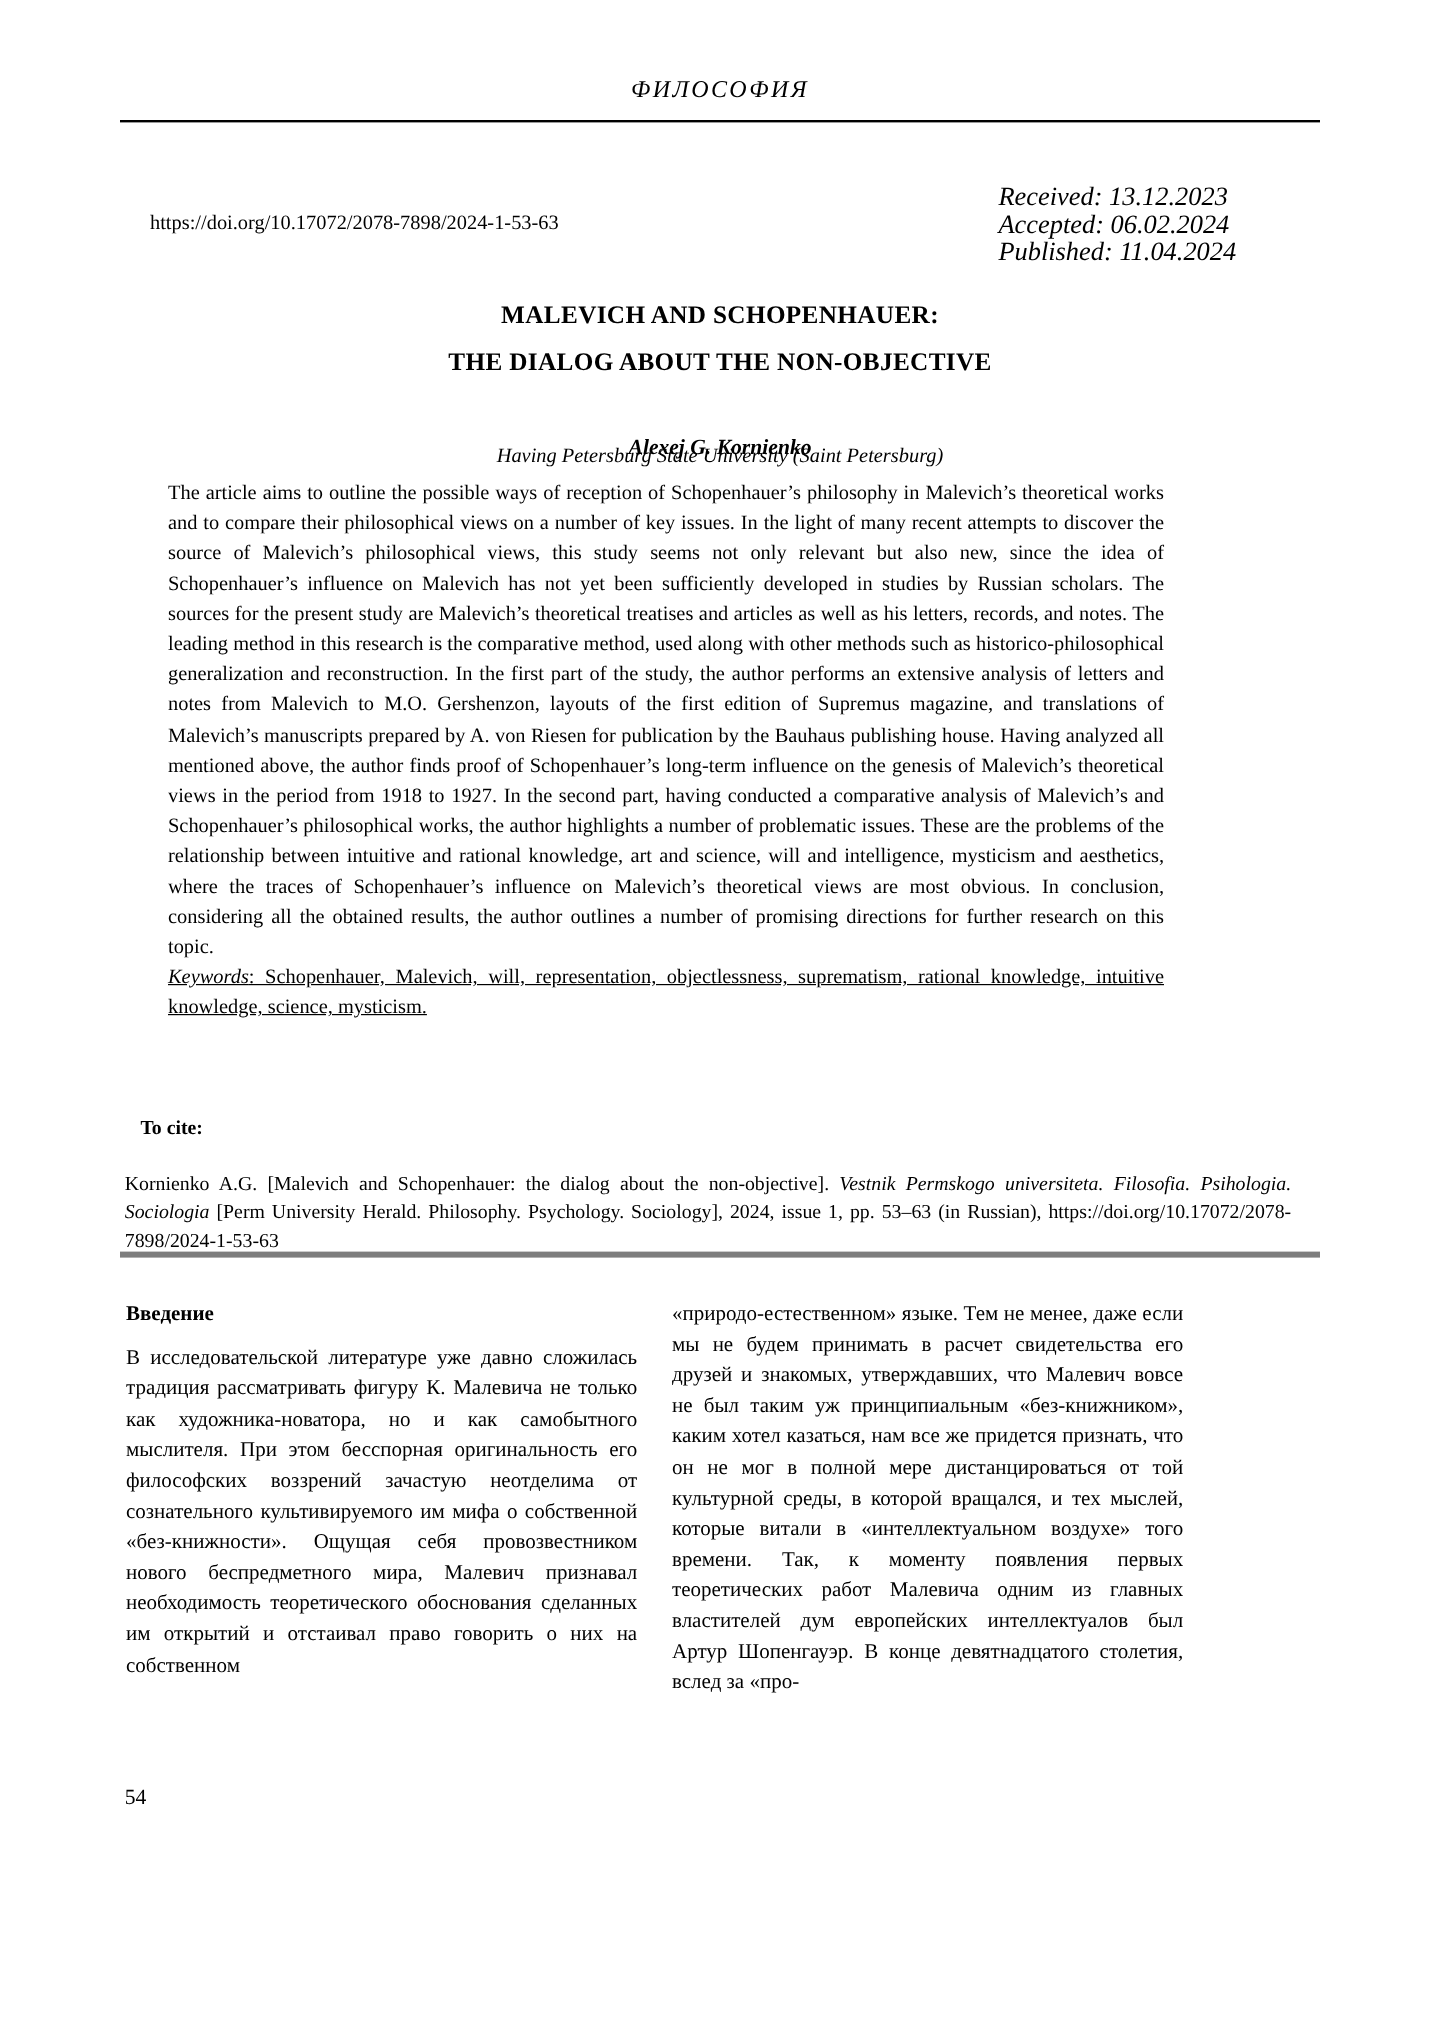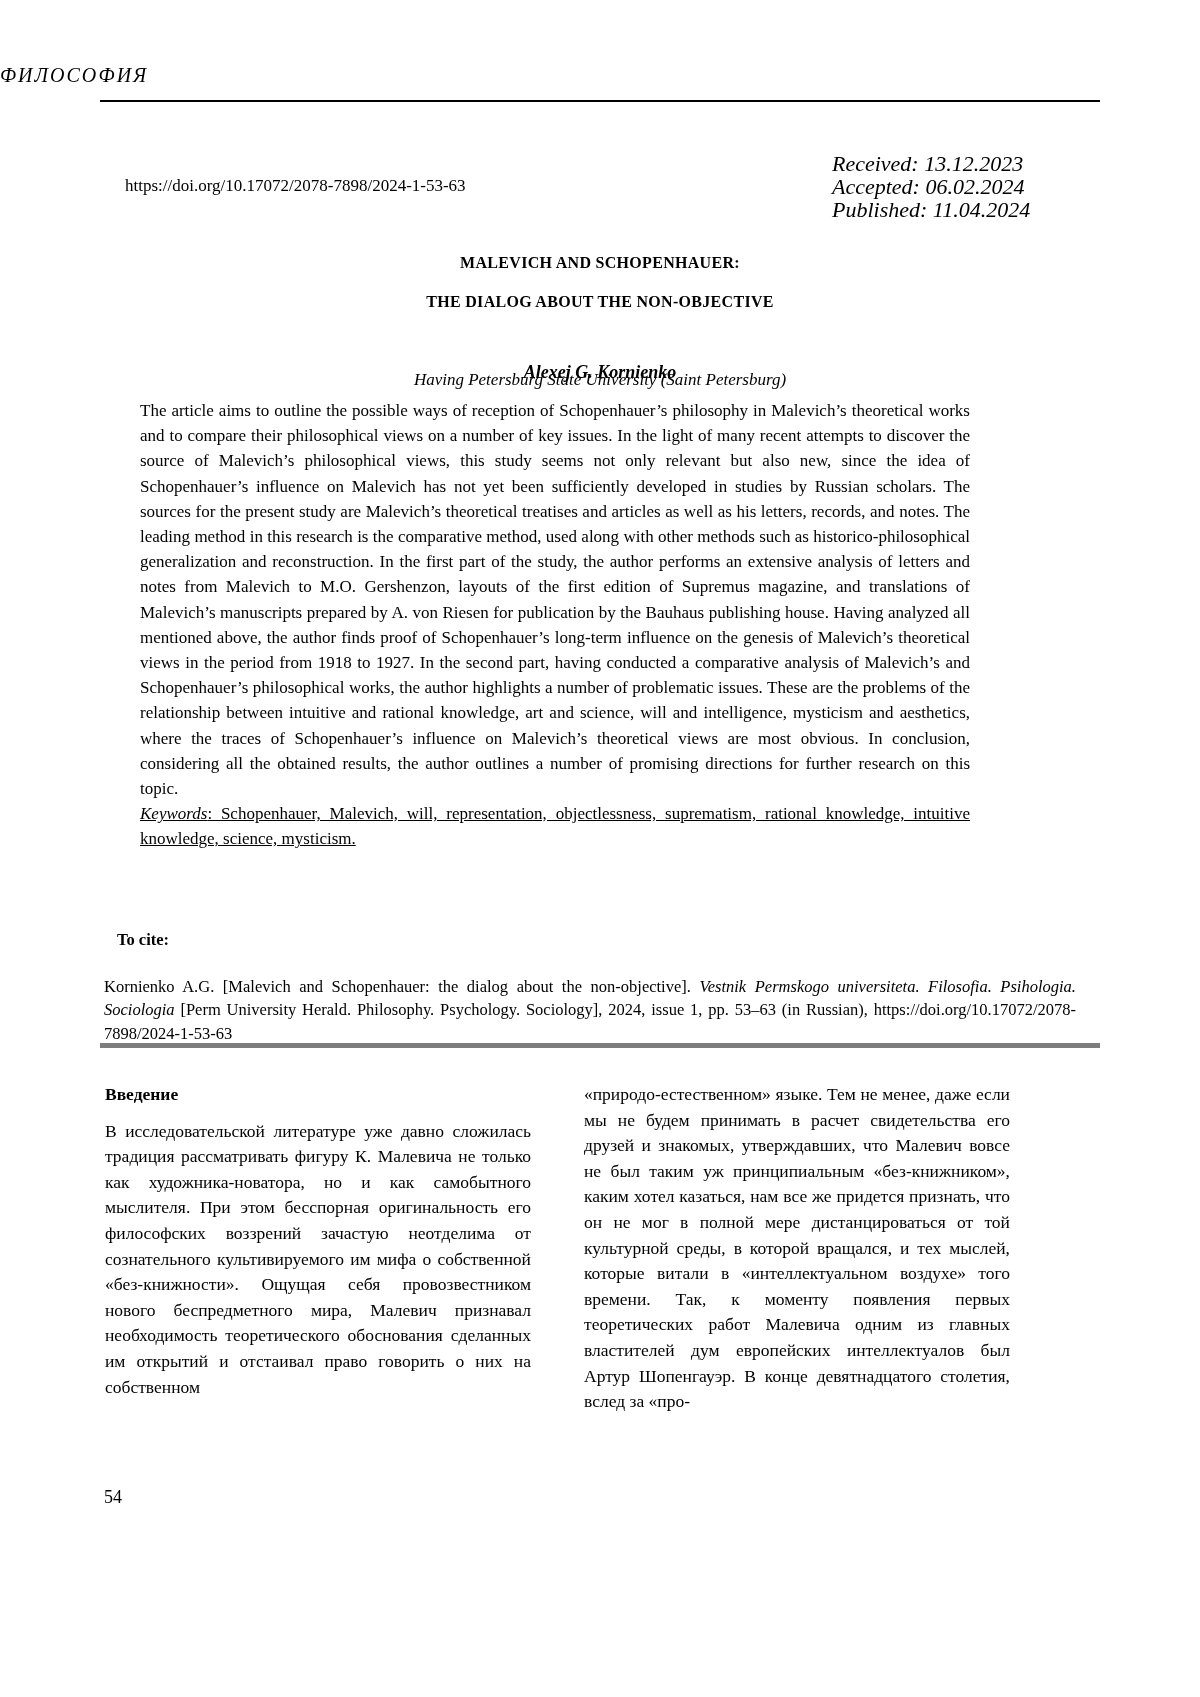--- a/index.html
+++ b/index.html
@@ -7,36 +7,36 @@
     position:relative;
     width:1200px;
     height:1697px;
     background:#ffffff;
     color:#000;
     font-family:"Liberation Serif", serif;
     overflow:hidden;
   }
   .running-head {
     position:absolute; top:64px; left:0; width:100%;
-    text-align:left; font-style:italic; font-size:20px; letter-spacing:2px;
+    text-align:center; font-style:italic; font-size:20px; letter-spacing:2px;
   }
   .head-rule {
     position:absolute; top:100px; left:100px; width:1000px; height:0;
     border:none; border-top:2px solid #000; margin:0;
   }
   .doi-line {
     position:absolute; top:176px; left:125px; font-size:17px;
   }
   .dates-block {
     position:absolute; top:152px; left:832px;
     font-style:italic; font-size:22px; line-height:23px;
   }
   .title-block {
     position:absolute; top:243px; left:0; width:100%;
-    text-align:center; font-weight:bold; font-size:16px; line-height:39px;
+    text-align:center; font-weight:bold; font-size:21px; line-height:39px;
     letter-spacing:0.3px;
   }
   .author-line {
     position:absolute; top:336px; left:0; width:100%;
     text-align:center; font-weight:bold; font-style:italic; font-size:18px;margin-top:26px;
   }
   .affiliation-line {
     position:absolute; top:370px; left:0; width:100%;
     text-align:center; font-style:italic; font-size:17px;
   }
@@ -53,21 +53,21 @@
   .citation-block {
     position:absolute; top:958px; left:104px; width:972px;
     font-size:16.5px; line-height:23.8px; text-align:justify;
   }
   .thick-rule {
     position:absolute; top:1043px; left:100px; width:1000px; height:5px;
     background:#7d7d7d; border:none; margin:0;
   }
   .columns {
     position:absolute; top:1082px; left:105px; width:905px;
-    display:flex; gap:53px;
+    display:flex; gap:29px;
   }
   .col { width:426px; font-size:17.5px; line-height:25.6px; text-align:justify; }
   .col h2 {
     margin:0 0 11px 0; font-size:17.5px; font-weight:bold; text-align:left;
   }
   .col p { margin:0; }
   .page-number {
     position:absolute; top:1487px; left:104px; font-size:18px;
   }
 </style>

